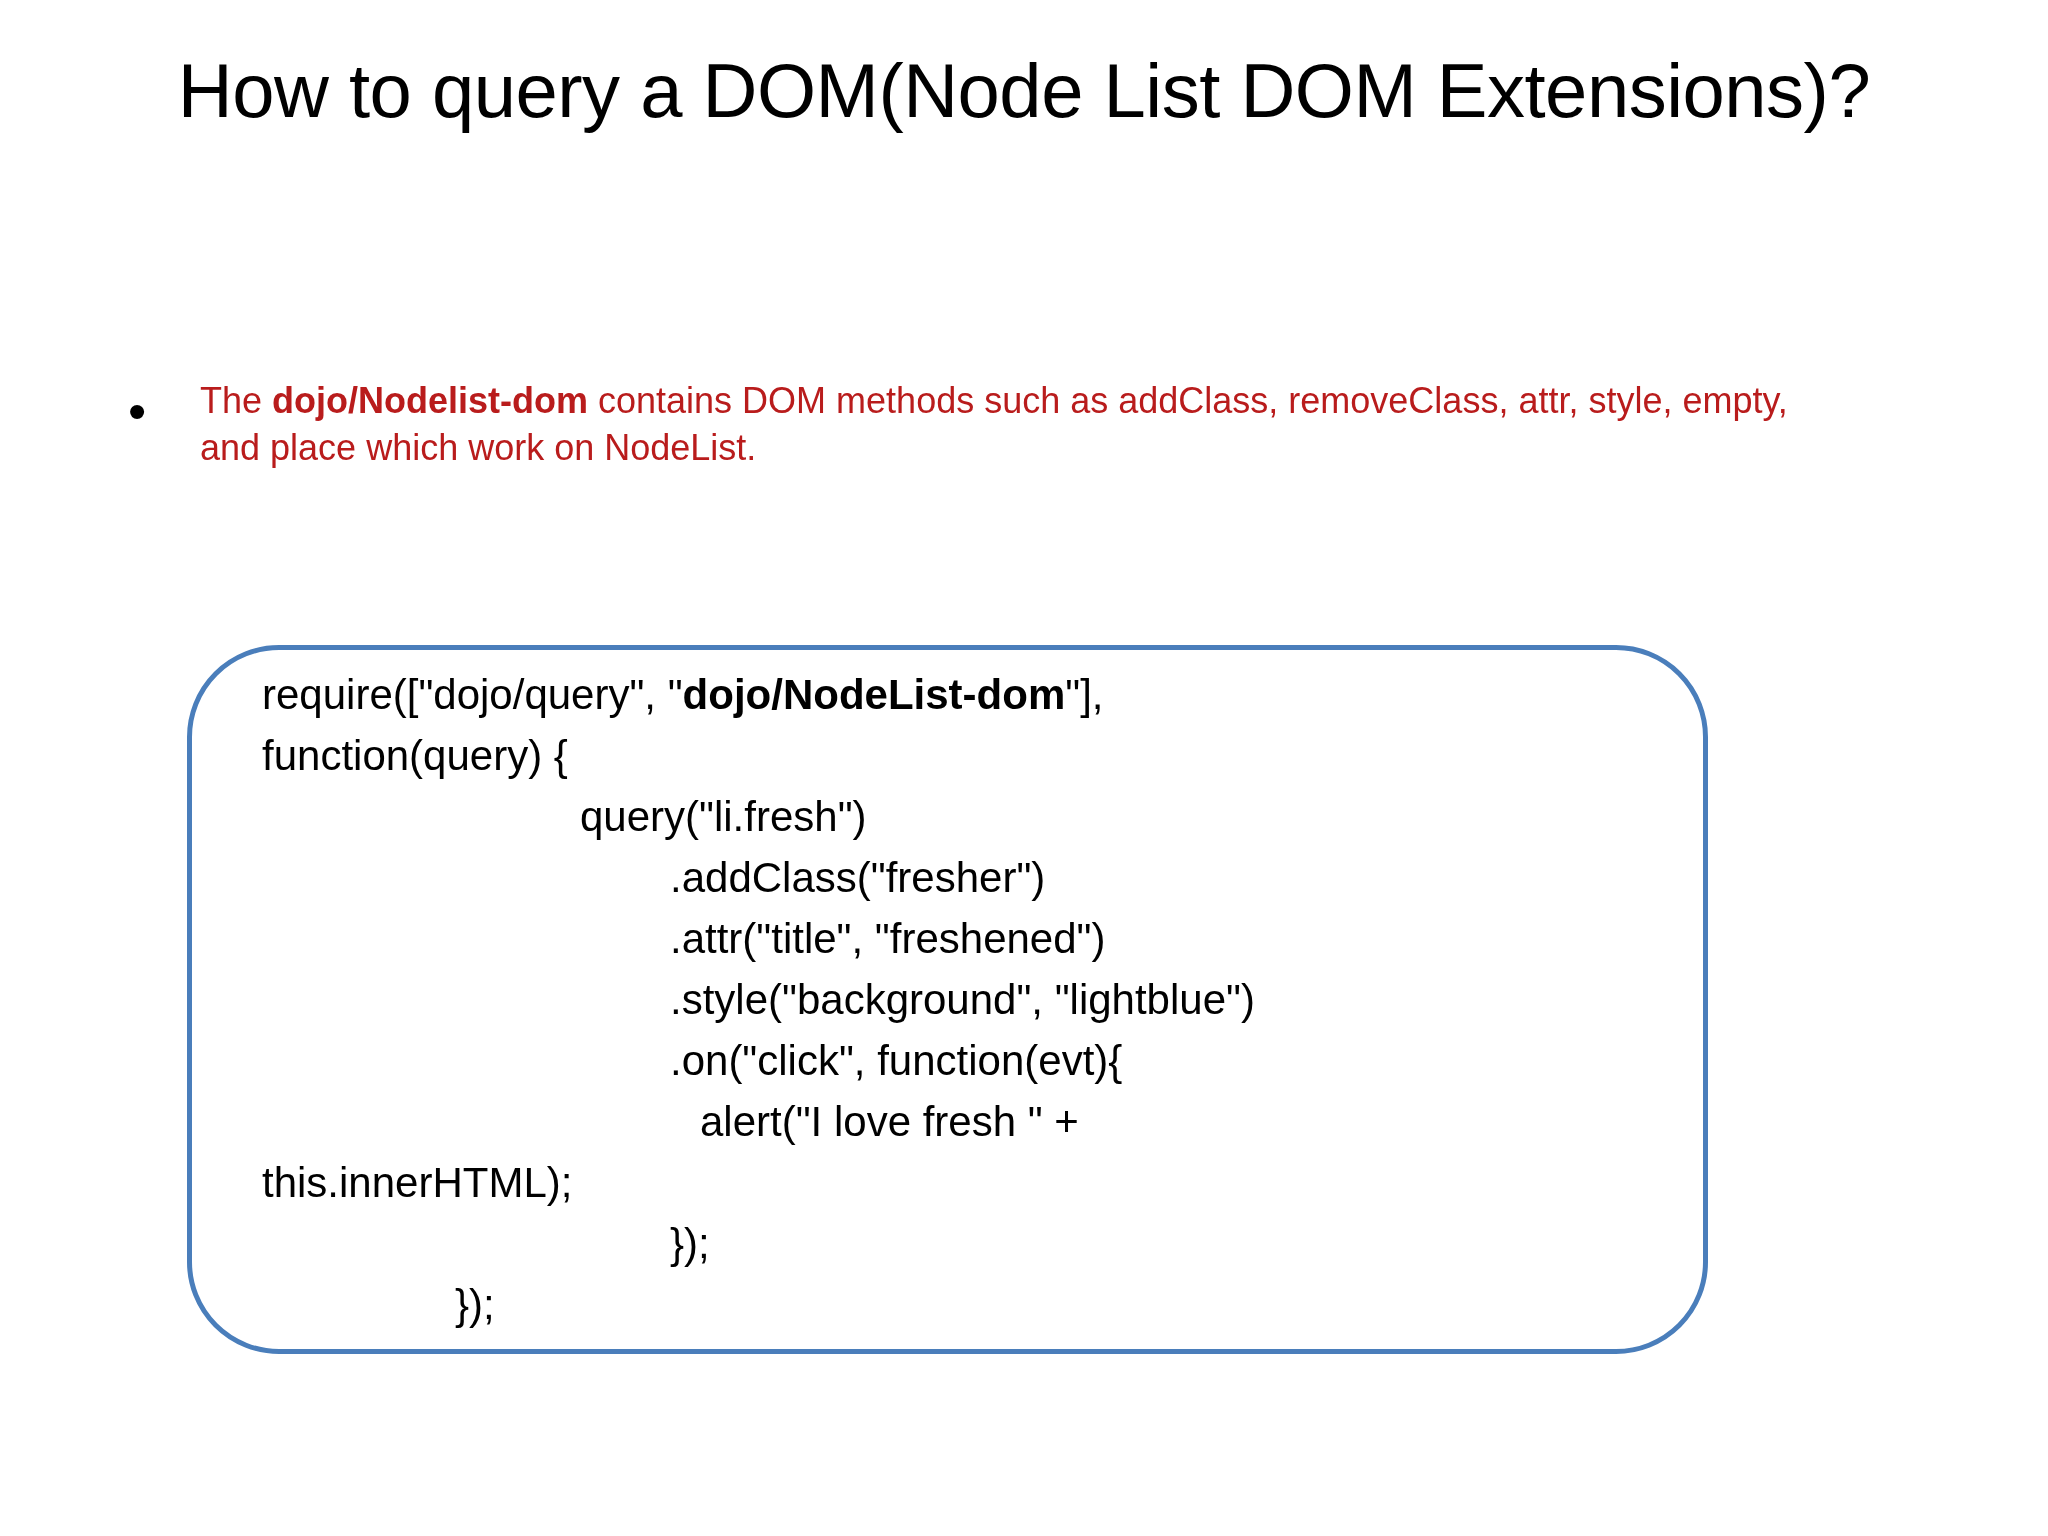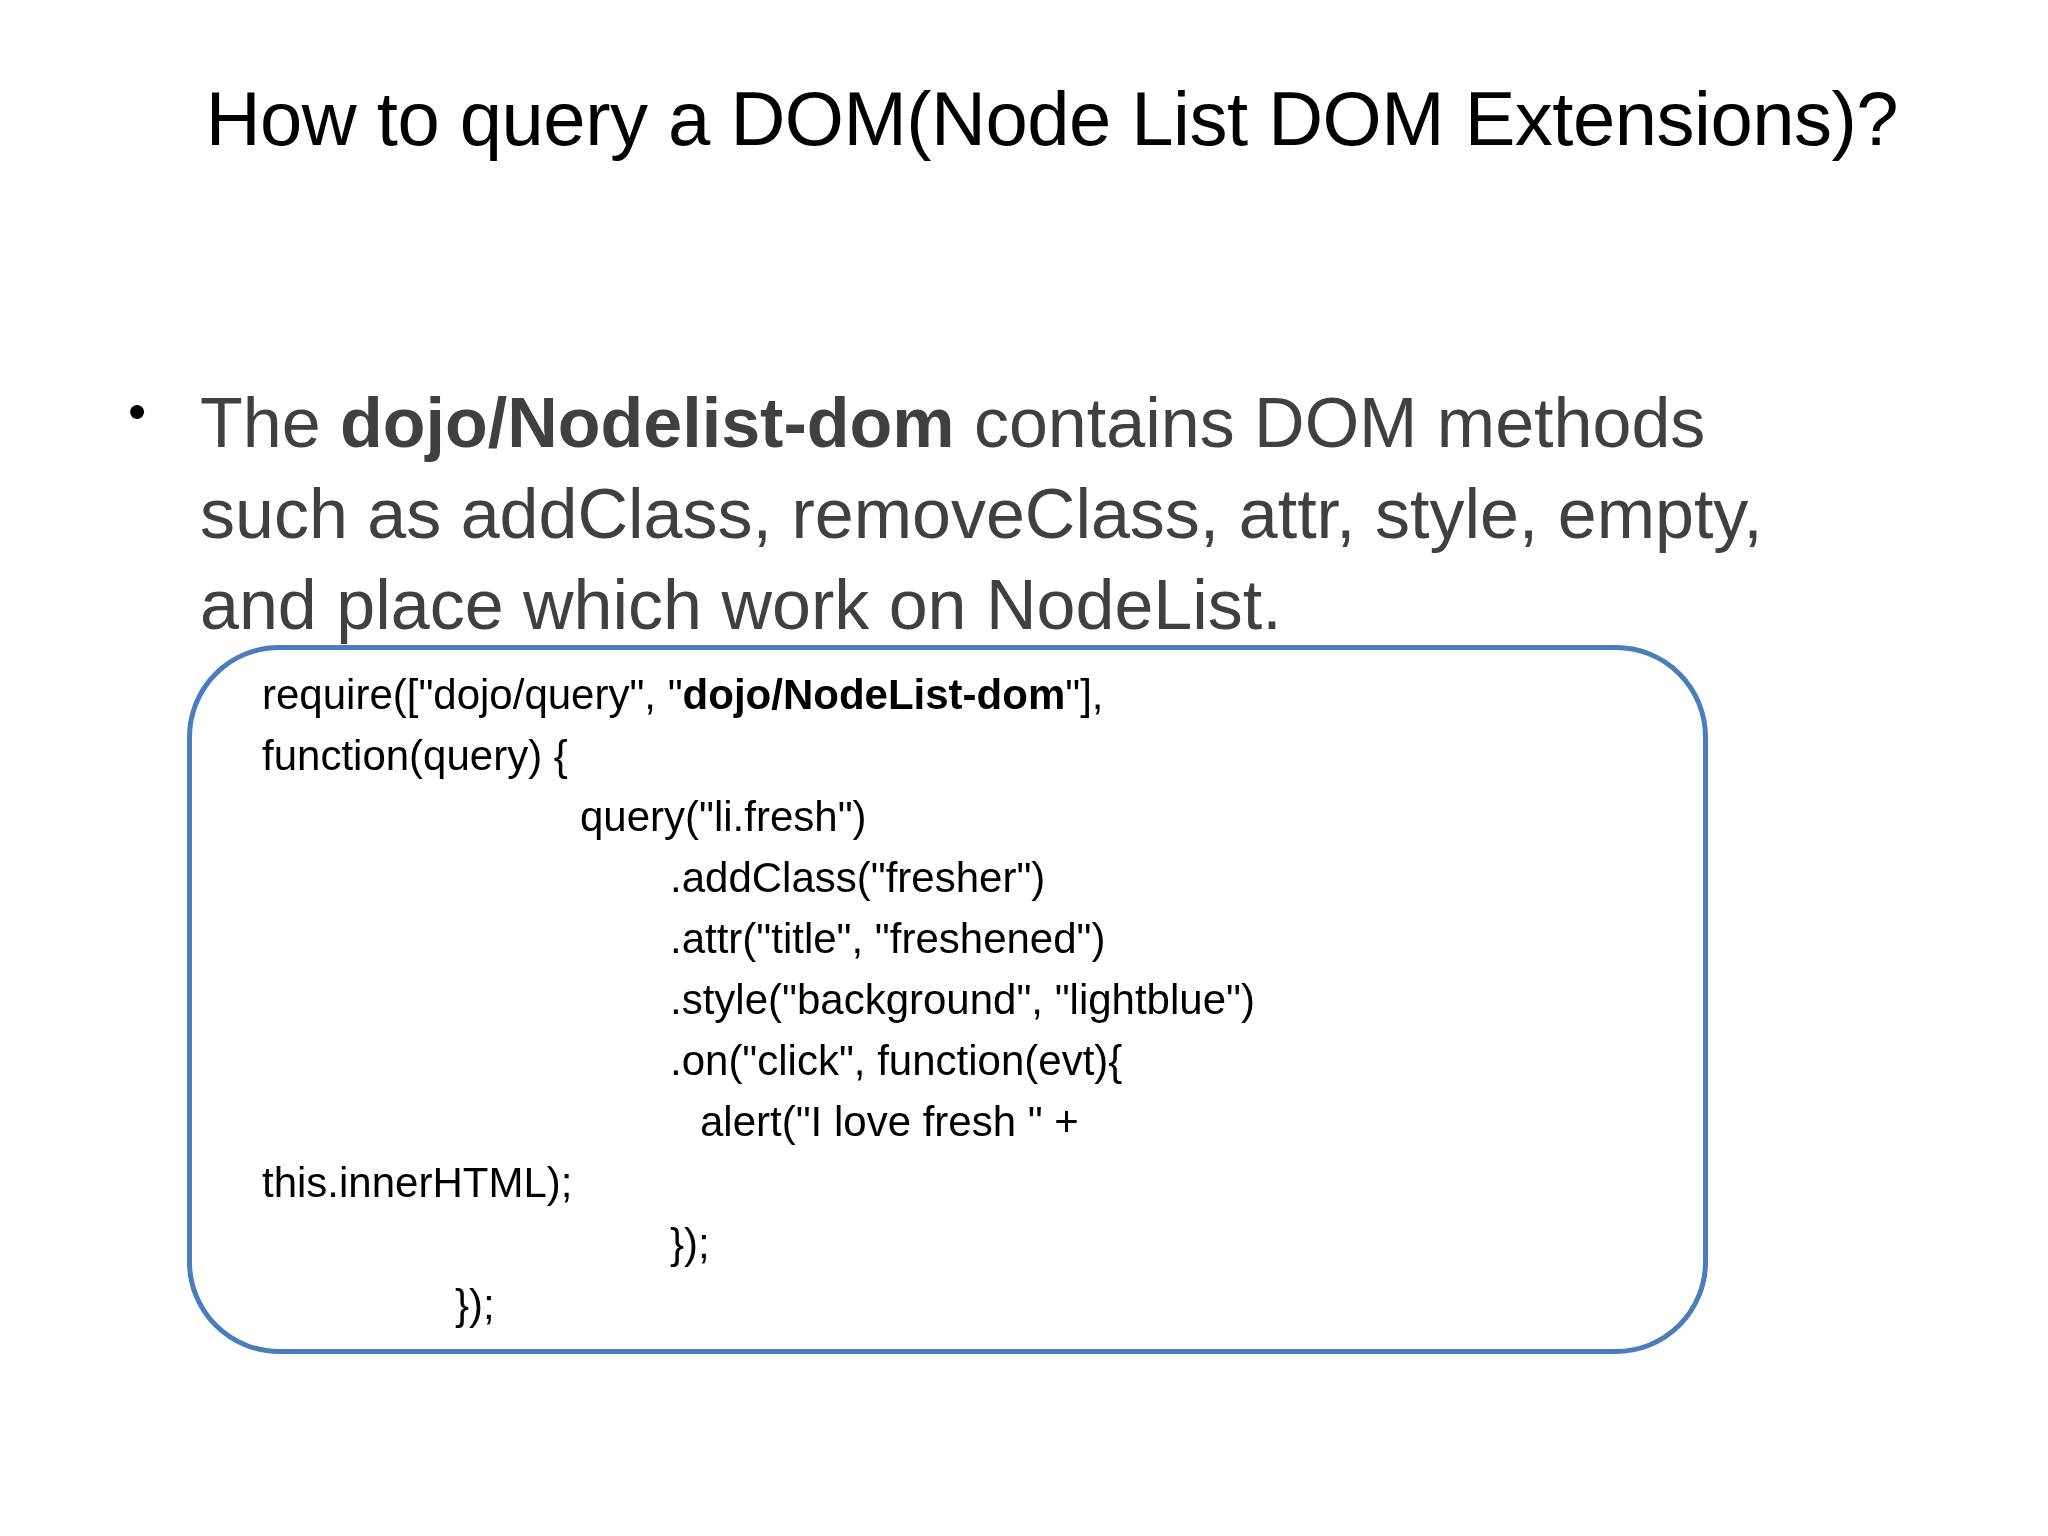--- a/index.html
+++ b/index.html
@@ -14,23 +14,23 @@
     background: #ffffff;
     font-family: "Liberation Sans", sans-serif;
     color: #000000;
     overflow: hidden;
   }
 
   
   .slide-title {
     position: absolute;
     left: 150px;
-    top: 74px;
+    top: 46px;
     width: 1748px;
-    text-align: right;
+    text-align: center;
     font-size: 76px;
     line-height: 1.18;
     font-weight: 400;
     letter-spacing: -0.5px;
     color: #000000;
   }
 
   
   .body-block {
     position: absolute;
@@ -46,23 +46,23 @@
     flex: 0 0 auto;
     width: 72px;
     font-size: 52px;
     line-height: 1.30;
     text-align: left;
     padding-left: 10px;
     color: #000000;
   }
   .bullet-text {
     flex: 1 1 auto;
-    font-size: 70px;
+    font-size: 36px;
     line-height: 1.30;
-    color: #404040;
+    color: #b91c1c;
     text-indent: 0;
   }
   .bullet-text b { font-weight: 700; }
 
   
   .code-box {
     position: absolute;
     left: 187px;
     top: 645px;
     width: 1521px;

